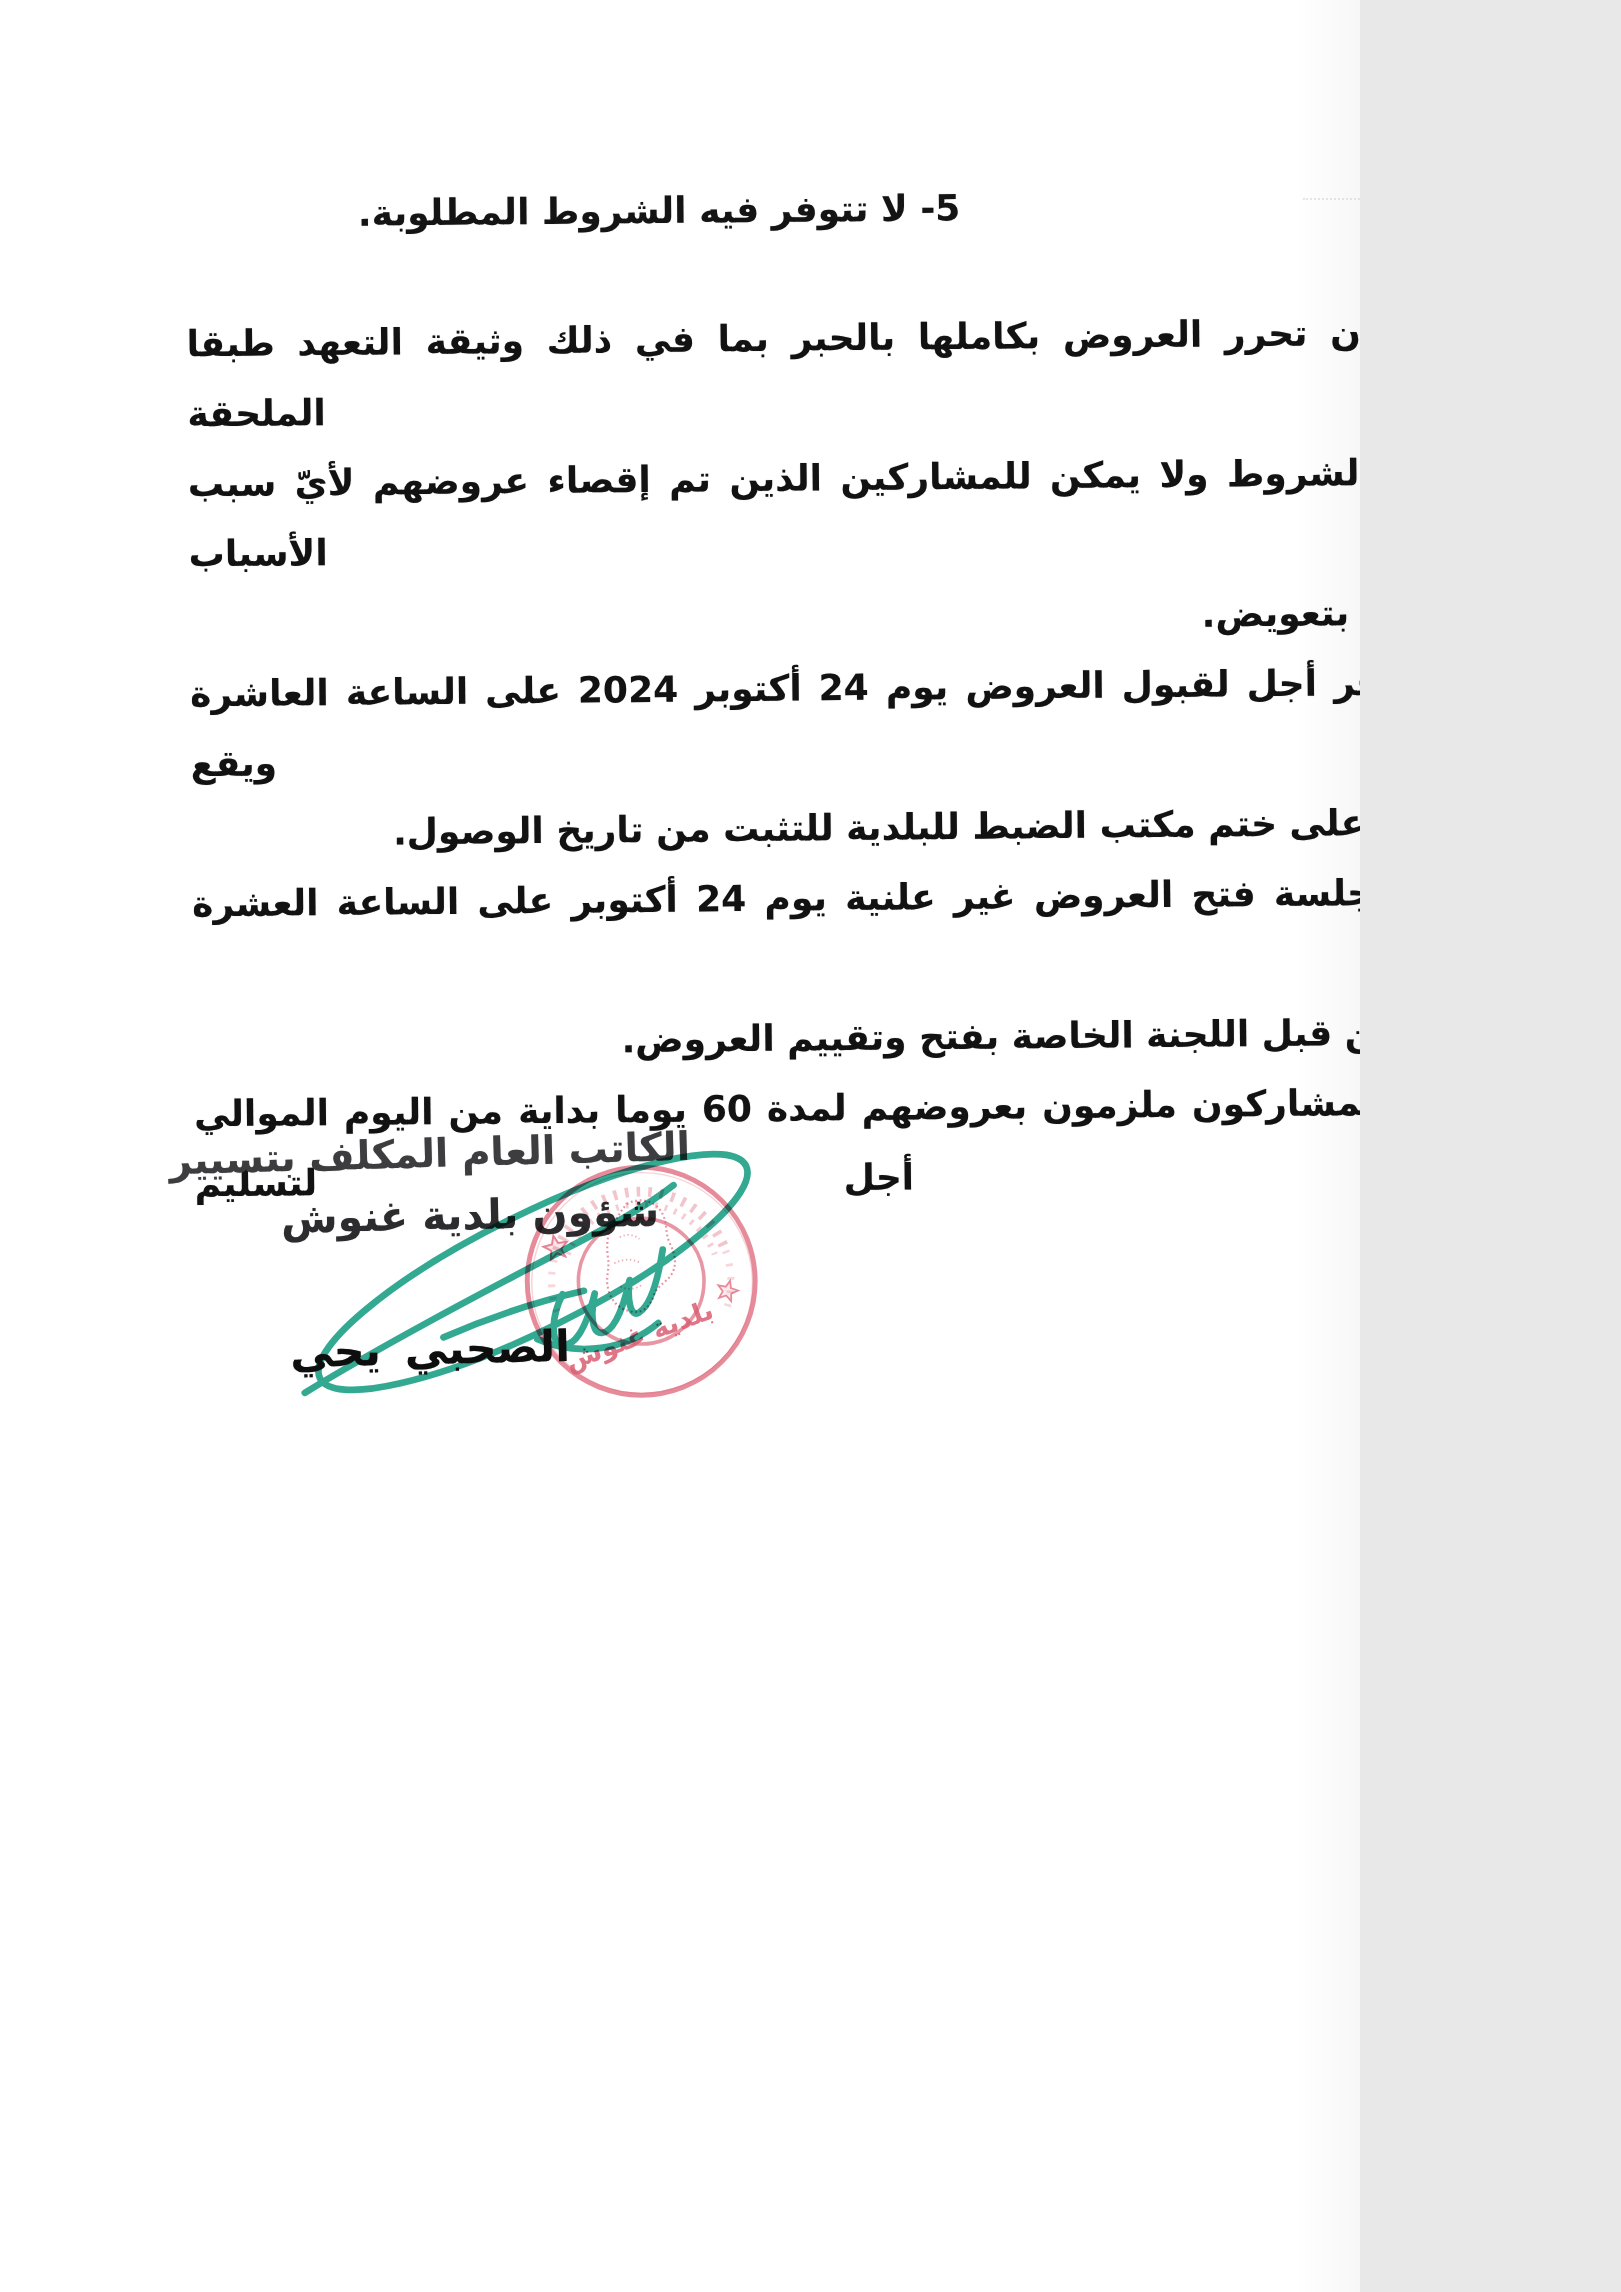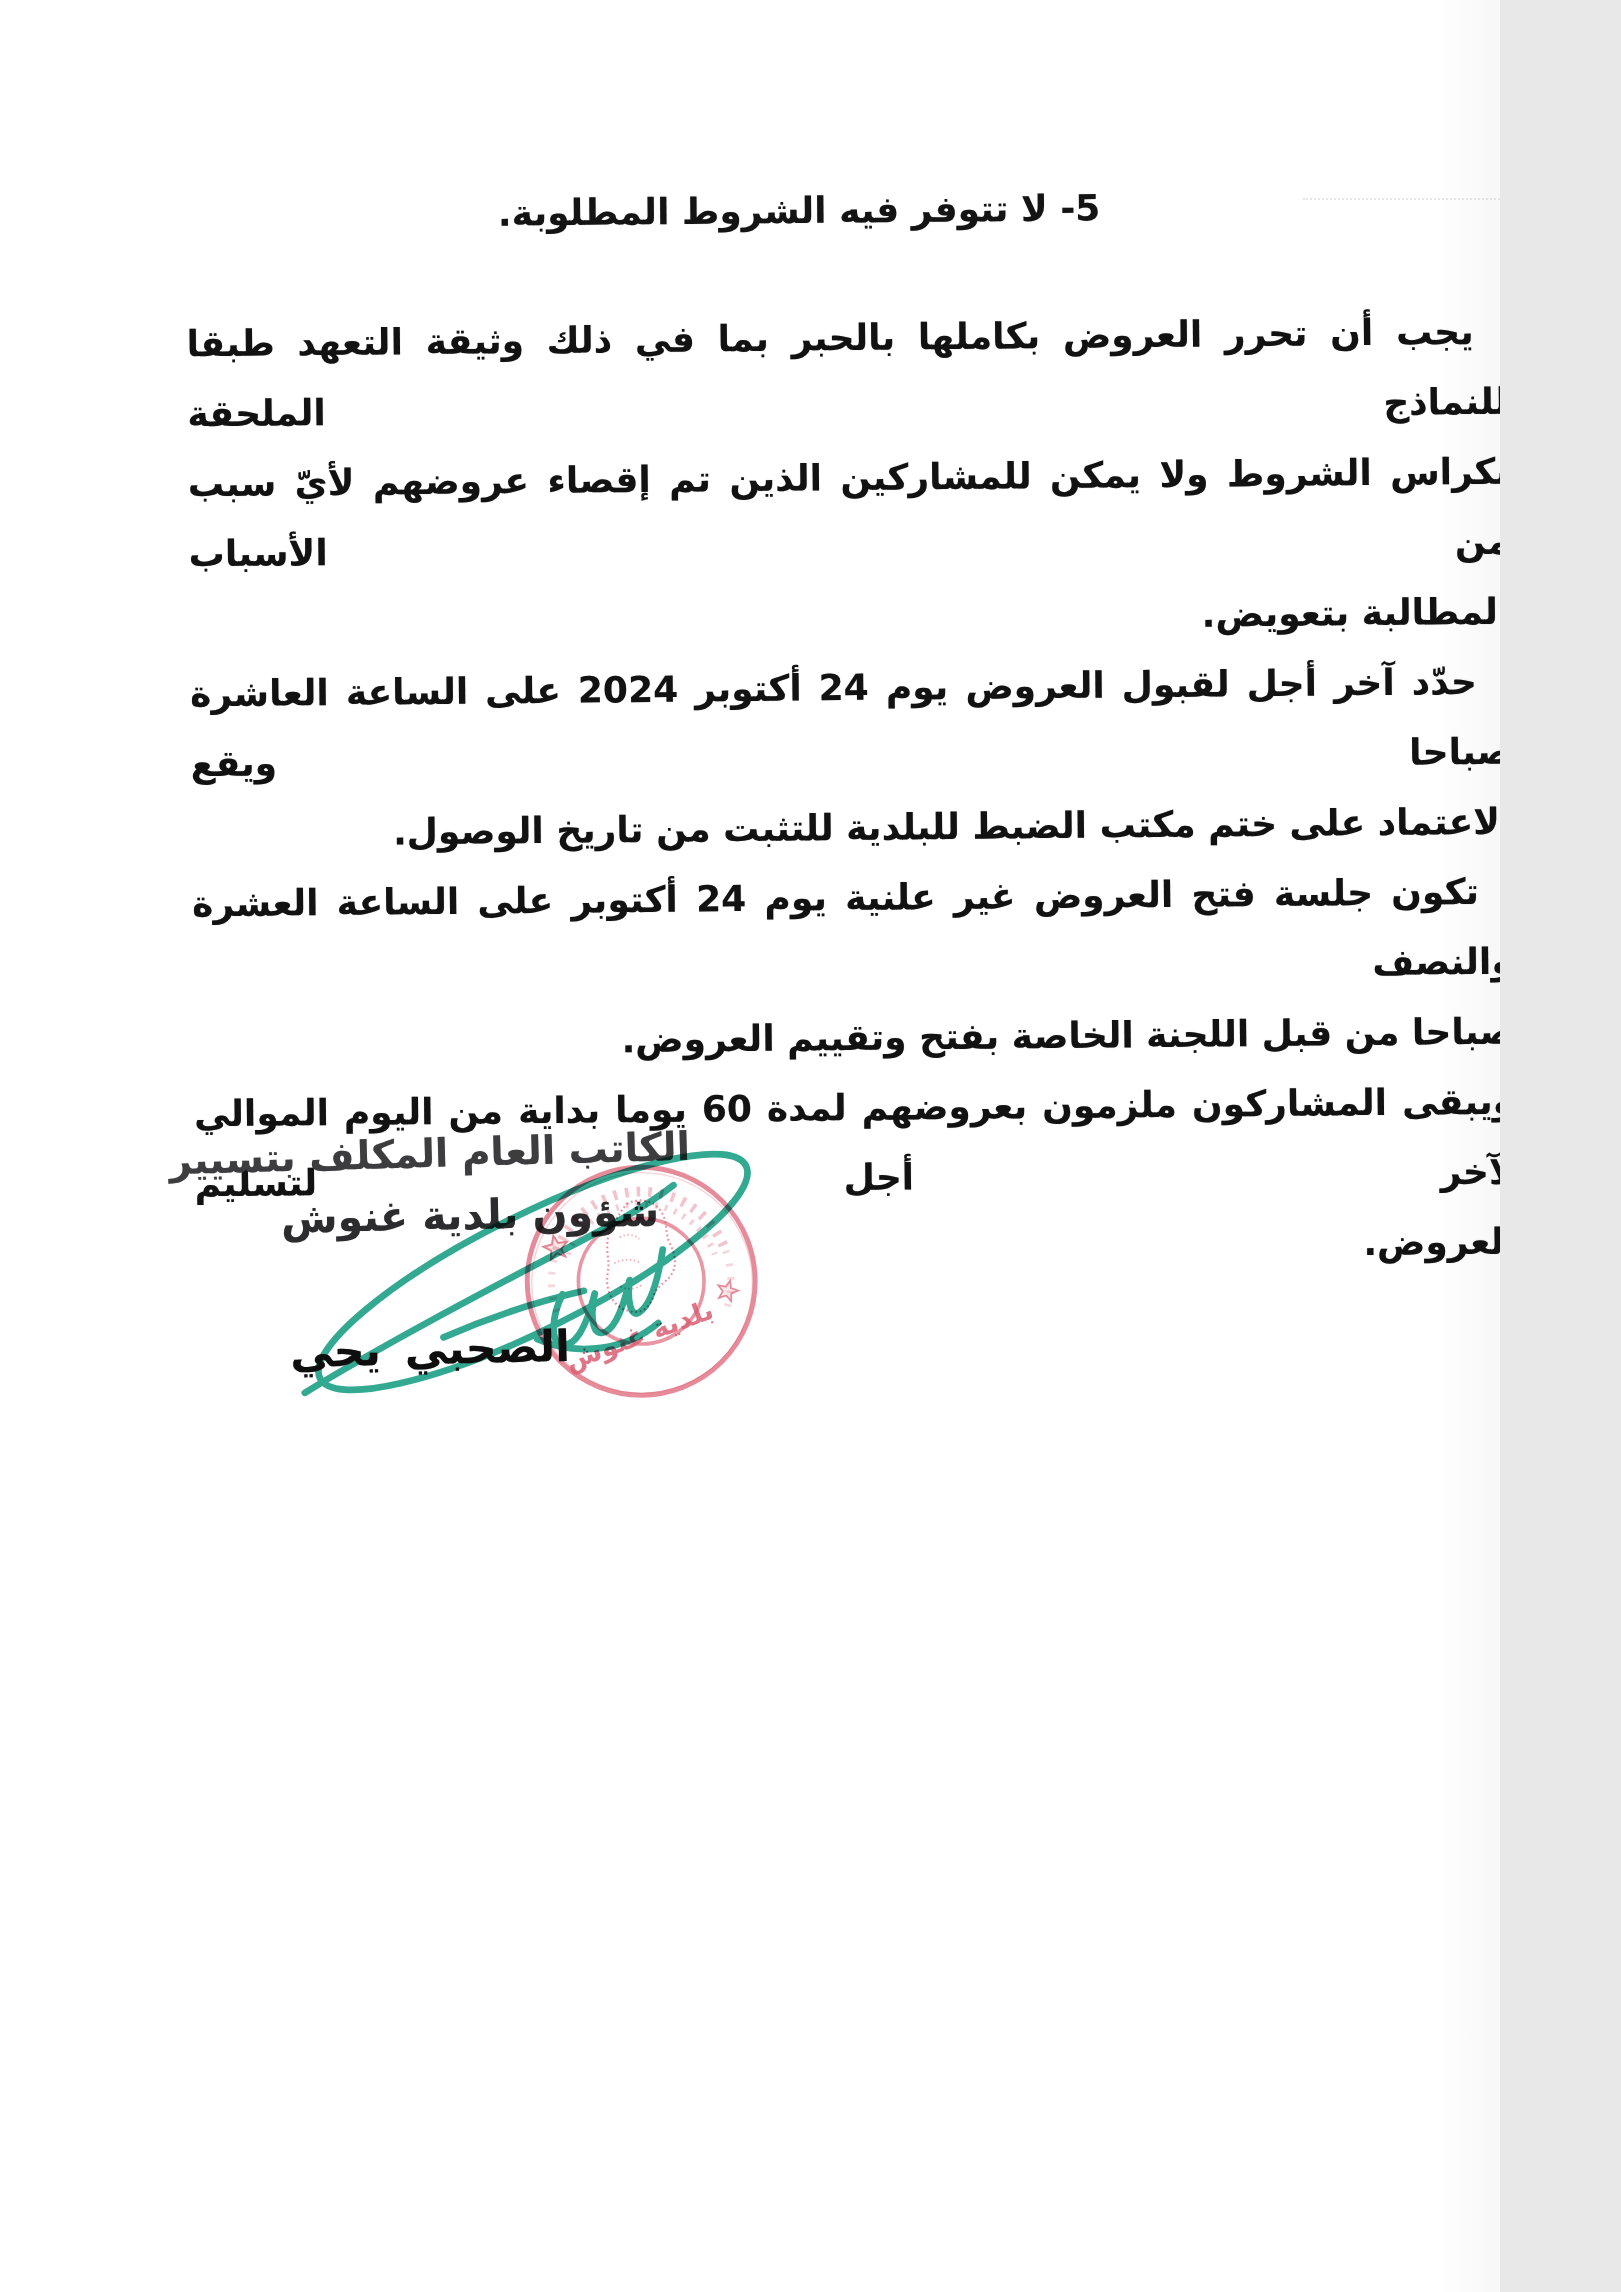--- a/index.html
+++ b/index.html
@@ -1,18 +1,18 @@
 <!DOCTYPE html>
 <html style="font-size:14.3px"><head>
 <meta charset="utf-8">
 <style>
   html, body { margin: 0; padding: 0; background: #e8e8e8; }
   .page {
     position: relative;
-    width: 1500px;
+    width: 1360px;
     height: 2293px;
     background: #ffffff;
     overflow: hidden;
     font-family: "DejaVu Sans", sans-serif;
   }
   
   .scan-streak {
     position: absolute; top: 0; right: 0; width: 67px; height: 100%;
     background: linear-gradient(to left, rgba(110,110,125,0.055), rgba(110,110,125,0.0));
     pointer-events: none;

